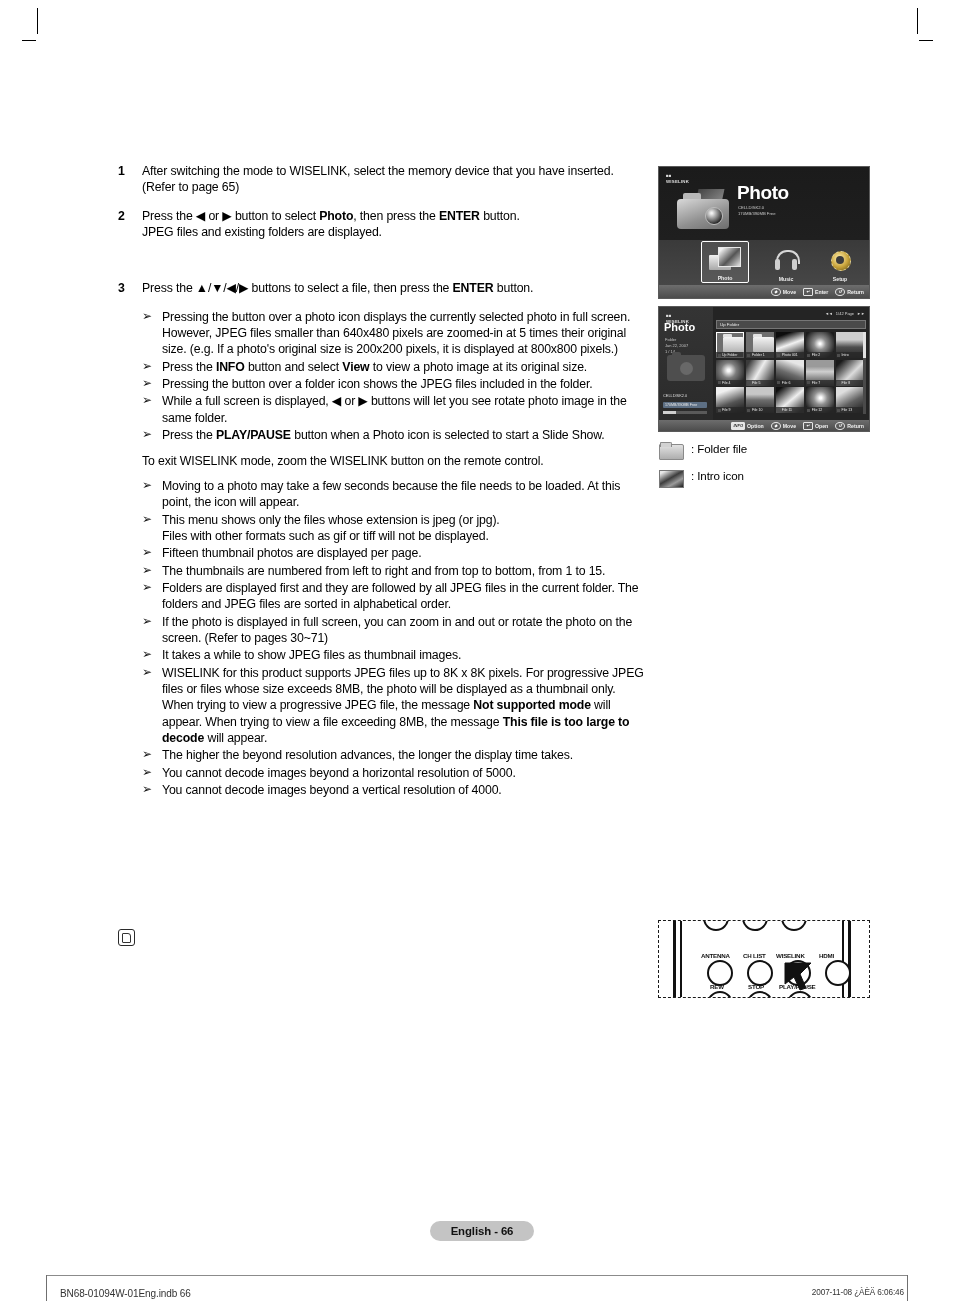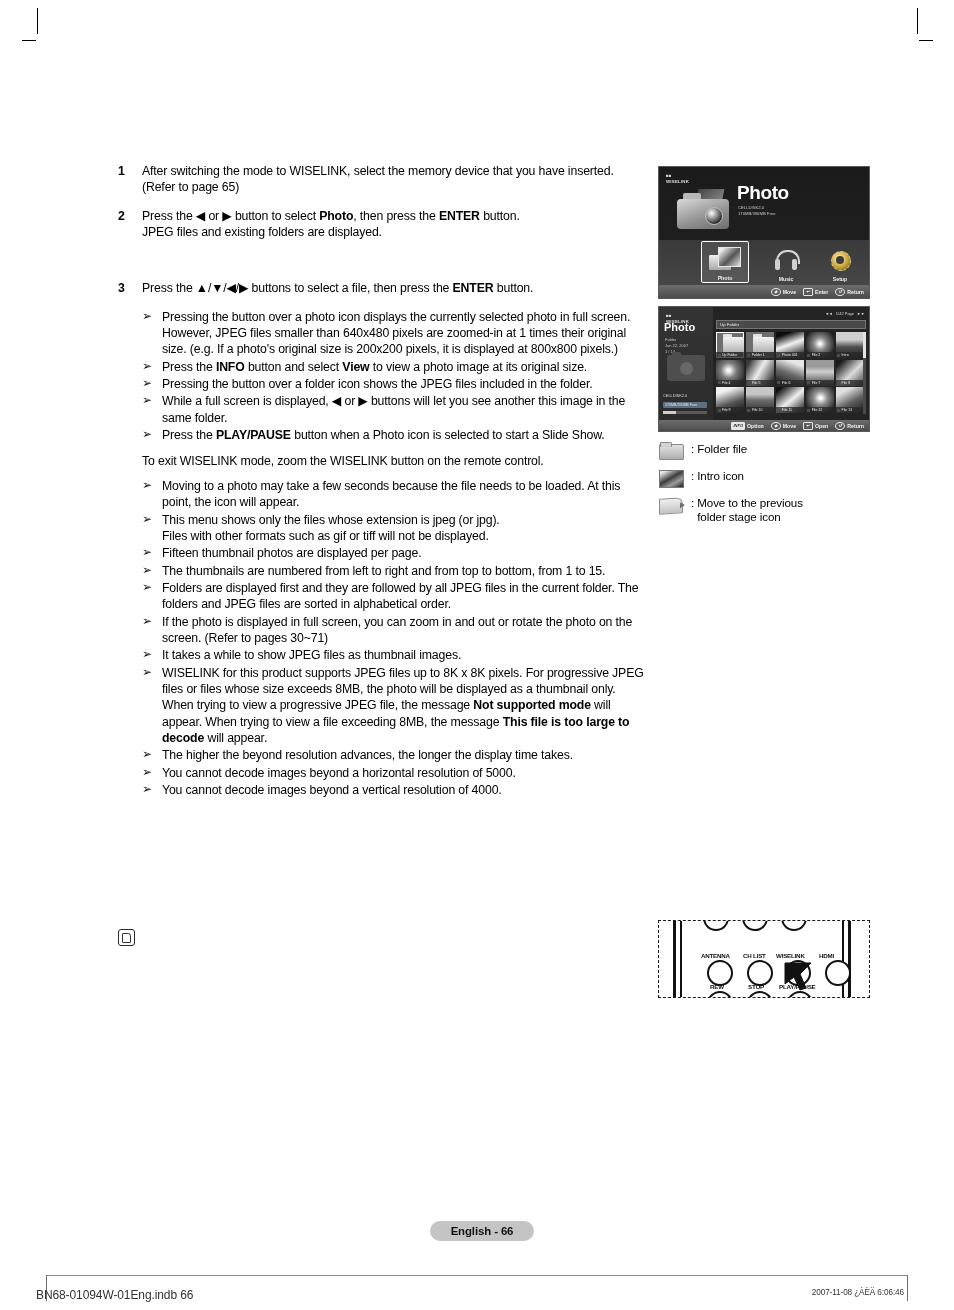--- a/index.html
+++ b/index.html
@@ -515,22 +515,22 @@
     display: flex; align-items: center; justify-content: center;
     letter-spacing: -0.1px;
   }
   #footer-rule {
     position: absolute;
     left: 46px; top: 1275px;
     width: 862px;
     border-top: 1px solid #8b8b8b;
   }
   #footer-left {
-    position: absolute; left: 36px; top: 1288px;
-    font-size: 12px; color: #333;
+    position: absolute; left: 60px; top: 1288px;
+    font-size: 10px; color: #333;
     letter-spacing: -0.1px;
   }
   #footer-right {
     position: absolute; right: 50px; top: 1288px;
     font-size: 8.2px; color: #333;
     letter-spacing: -0.1px;
     text-align: right;
   }
   .footer-vline {
     position: absolute; width: 1px; height: 26px; background: #6f6f6f;
@@ -570,33 +570,33 @@
     <div class="step">
       <div class="step-num">3</div>
       <div class="step-body">
         Press the ▲/▼/◀/▶ buttons to select a file, then press the <b>ENTER</b> button.
       </div>
     </div>
 
     <div class="bullets">
       <div class="bullet">
         <div class="bullet-mark">➢</div>
-        <div class="bullet-text">Pressing the button over a photo icon displays the currently selected photo in full screen. However, JPEG files smaller than 640x480 pixels are zoomed-in at 1 times their original size. (e.g. If a photo's original size is 200x200 pixels, it is displayed at 800x800 pixels.)</div>
+        <div class="bullet-text">Pressing the button over a photo icon displays the currently selected photo in full screen. However, JPEG files smaller than 640x480 pixels are zoomed-in at 5 times their original size. (e.g. If a photo's original size is 200x200 pixels, it is displayed at 800x800 pixels.)</div>
       </div>
       <div class="bullet">
         <div class="bullet-mark">➢</div>
         <div class="bullet-text">Press the <b>INFO</b> button and select <b>View</b> to view a photo image at its original size.</div>
       </div>
       <div class="bullet">
         <div class="bullet-mark">➢</div>
         <div class="bullet-text">Pressing the button over a folder icon shows the JPEG files included in the folder.</div>
       </div>
       <div class="bullet">
         <div class="bullet-mark">➢</div>
-        <div class="bullet-text">While a full screen is displayed, ◀ or ▶ buttons will let you see another this image in the same folder.</div>
+        <div class="bullet-text">While a full screen is displayed, ◀ or ▶ buttons will let you see rotate photo image in the same folder.</div>
       </div>
       <div class="bullet">
         <div class="bullet-mark">➢</div>
         <div class="bullet-text">Press the <b>PLAY/PAUSE</b> button when a Photo icon is selected to start a Slide Show.</div>
       </div>
     </div>
 
     <div class="plain-para">To exit WISELINK mode, zoom the WISELINK button on the remote control.</div>
 
     <div class="bullets">
@@ -841,26 +841,20 @@
           <i class="ic-folder"></i>
         </span>
       <span class="legend-text">: Folder file</span>
     </div>
     <div class="legend-row">
       <span class="legend-icon">
           <i class="ic-photo"></i>
         </span>
       <span class="legend-text">: Intro icon</span>
     </div>
-    <div class="legend-row">
-      <span class="legend-icon">
-          <i class="ic-upfolder"></i>
-        </span>
-      <span class="legend-text">: Move to the previous<br>&nbsp; folder stage icon</span>
-    </div>
   </div>
 
   <div id="remote-figure">
     <div class="remote-body"></div>
 
     <div class="rc-btn" style="left:44px; top:-16px;"></div>
     <div class="rc-btn" style="left:83px; top:-16px;"></div>
     <div class="rc-btn" style="left:122px; top:-16px;"></div>
 
     <div class="rc-label" style="left:42px; top:31px;">ANTENNA</div>

